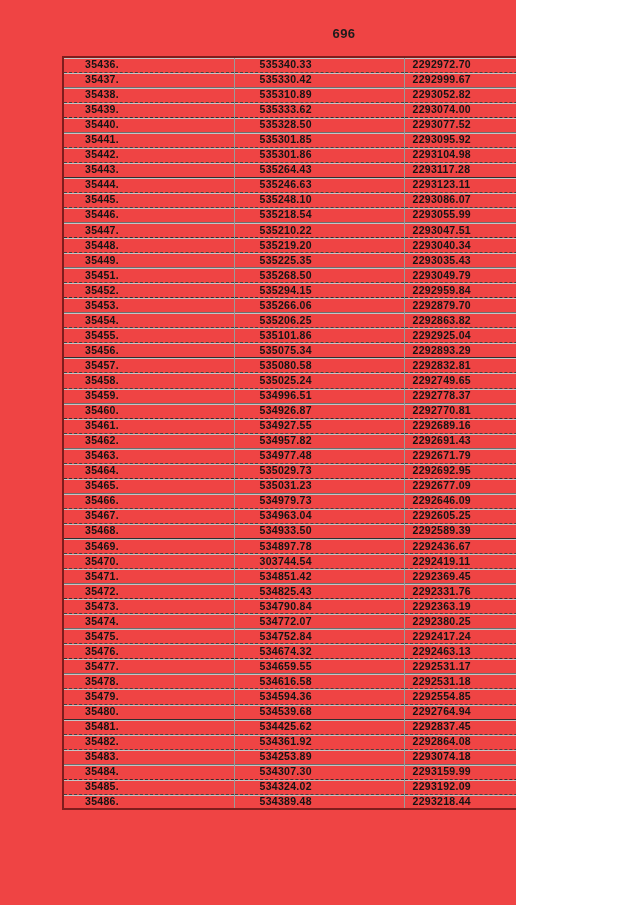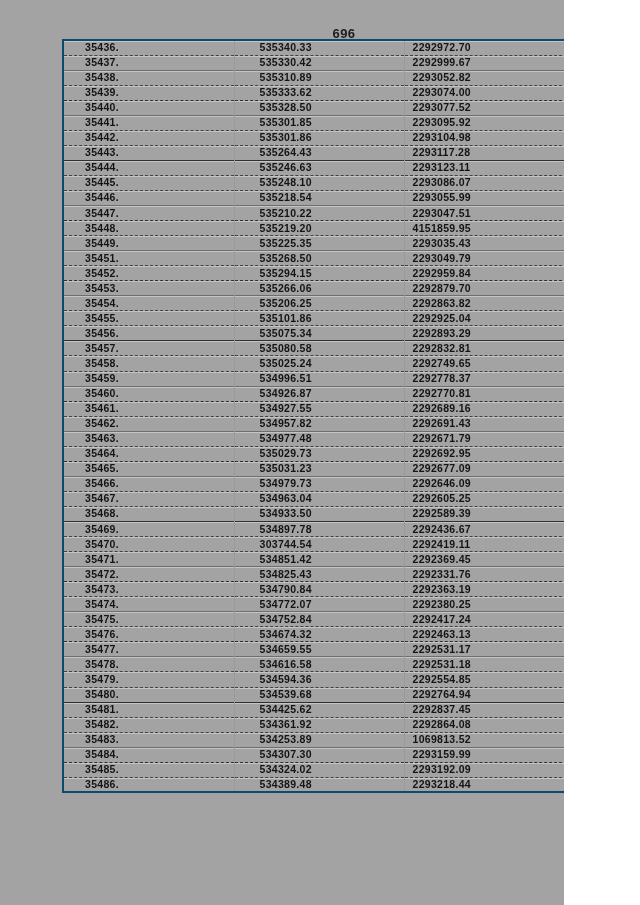--- a/index.html
+++ b/index.html
@@ -2,45 +2,45 @@
 <html><head>
 <meta charset="utf-8">
 <style>
   html, body {
     margin: 0;
     padding: 0;
     background: #ffffff;
   }
   .page {
     position: relative;
-    width: 564px;
+    width: 516px;
     height: 905px;
-    background: #a3a3a3;
+    background: #ef4444;
     font-family: "Liberation Sans", sans-serif;
     color: #161616;
     overflow: hidden;
   }
   .page-number {
     position: absolute;
     top: 26px;
     left: 344px;
     transform: translateX(-50%);
     font-size: 13px;
     font-weight: bold;
     letter-spacing: 0.5px;
     color: #1c1c1c;
   }
   table.coord-table {
     position: absolute;
     left: 62px;
-    top: 39px;
+    top: 56px;
     width: 510px;
     border-collapse: collapse;
     table-layout: fixed;
-    border: 2px solid #0c4a6e;
+    border: 2px solid #7f1d1d;
   }
   table.coord-table col.c0 { width: 171px; }
   table.coord-table col.c1 { width: 170px; }
   table.coord-table col.c2 { width: 169px; }
   table.coord-table tr {
     height: 15.06px;
   }
   table.coord-table td {
     font-size: 10.5px;
     font-weight: bold;
@@ -136,21 +136,21 @@
           <td class="c2">2293055.99</td>
         </tr>
         <tr>
           <td class="c0">35447.</td>
           <td class="c1">535210.22</td>
           <td class="c2">2293047.51</td>
         </tr>
         <tr>
           <td class="c0">35448.</td>
           <td class="c1">535219.20</td>
-          <td class="c2">4151859.95</td>
+          <td class="c2">2293040.34</td>
         </tr>
         <tr>
           <td class="c0">35449.</td>
           <td class="c1">535225.35</td>
           <td class="c2">2293035.43</td>
         </tr>
         <tr>
           <td class="c0">35451.</td>
           <td class="c1">535268.50</td>
           <td class="c2">2293049.79</td>
@@ -306,21 +306,21 @@
           <td class="c2">2292837.45</td>
         </tr>
         <tr>
           <td class="c0">35482.</td>
           <td class="c1">534361.92</td>
           <td class="c2">2292864.08</td>
         </tr>
         <tr>
           <td class="c0">35483.</td>
           <td class="c1">534253.89</td>
-          <td class="c2">1069813.52</td>
+          <td class="c2">2293074.18</td>
         </tr>
         <tr>
           <td class="c0">35484.</td>
           <td class="c1">534307.30</td>
           <td class="c2">2293159.99</td>
         </tr>
         <tr>
           <td class="c0">35485.</td>
           <td class="c1">534324.02</td>
           <td class="c2">2293192.09</td>

